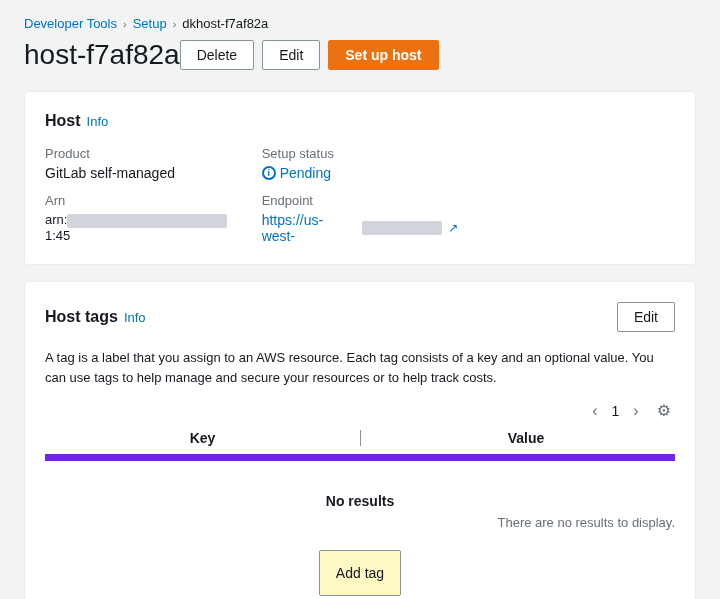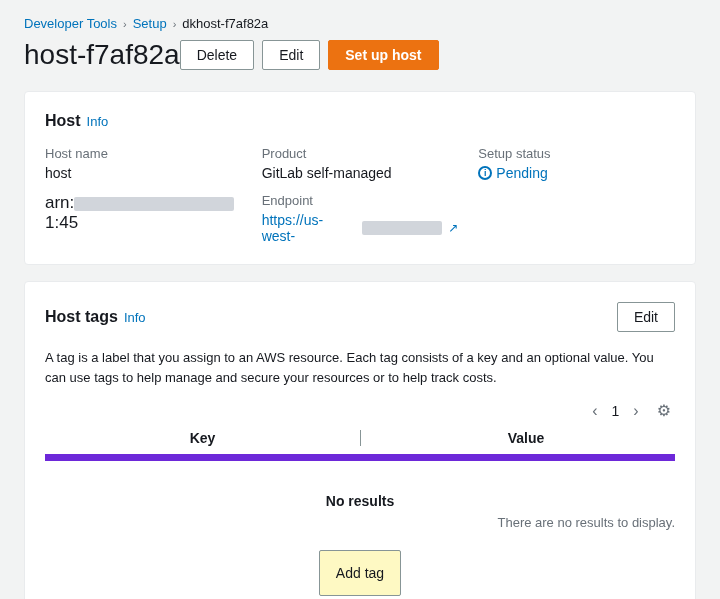--- a/index.html
+++ b/index.html
@@ -108,21 +108,21 @@
       font-size: 14px;
       color: #16191f;
     }
     .arn-section {
       margin-top: 12px;
       display: grid;
       grid-template-columns: 1fr 1fr 1fr;
       gap: 16px 20px;
     }
     .arn-value {
-      font-size: 17px;
+      font-size: 13px;
       color: #16191f;
     }
     .endpoint-value {
       display: flex;
       align-items: center;
       gap: 6px;
     }
     .endpoint-link {
       color: #0073bb;
       text-decoration: none;
@@ -271,38 +271,35 @@
   <div class="card">
     <div class="card-header">
       <div class="card-title">
         <span>Host</span>
         <a href="#" class="info-link">Info</a>
       </div>
     </div>
 
     <div class="host-info-grid">
       <div>
-        <div class="info-label">Host name</div>
-        <div class="info-value">host</div>
-      </div>
-      <div>
         <div class="info-label">Product</div>
         <div class="info-value">GitLab self-managed</div>
       </div>
       <div>
         <div class="info-label">Setup status</div>
         <div class="status-pending">
           <span class="status-icon">i</span>
           <span>Pending</span>
         </div>
       </div>
     </div>
 
     <div class="arn-section">
       <div>
+        <div class="info-label">Arn</div>
         <div class="arn-value">
           <span>arn:</span><span class="arn-blurred"></span><span>1:45</span>
         </div>
       </div>
       <div>
         <div class="info-label">Endpoint</div>
         <div class="endpoint-value">
           <a href="#" class="endpoint-link">https://us-west-</a>
           <span class="endpoint-bar"></span>
           <span class="external-icon">↗</span>

